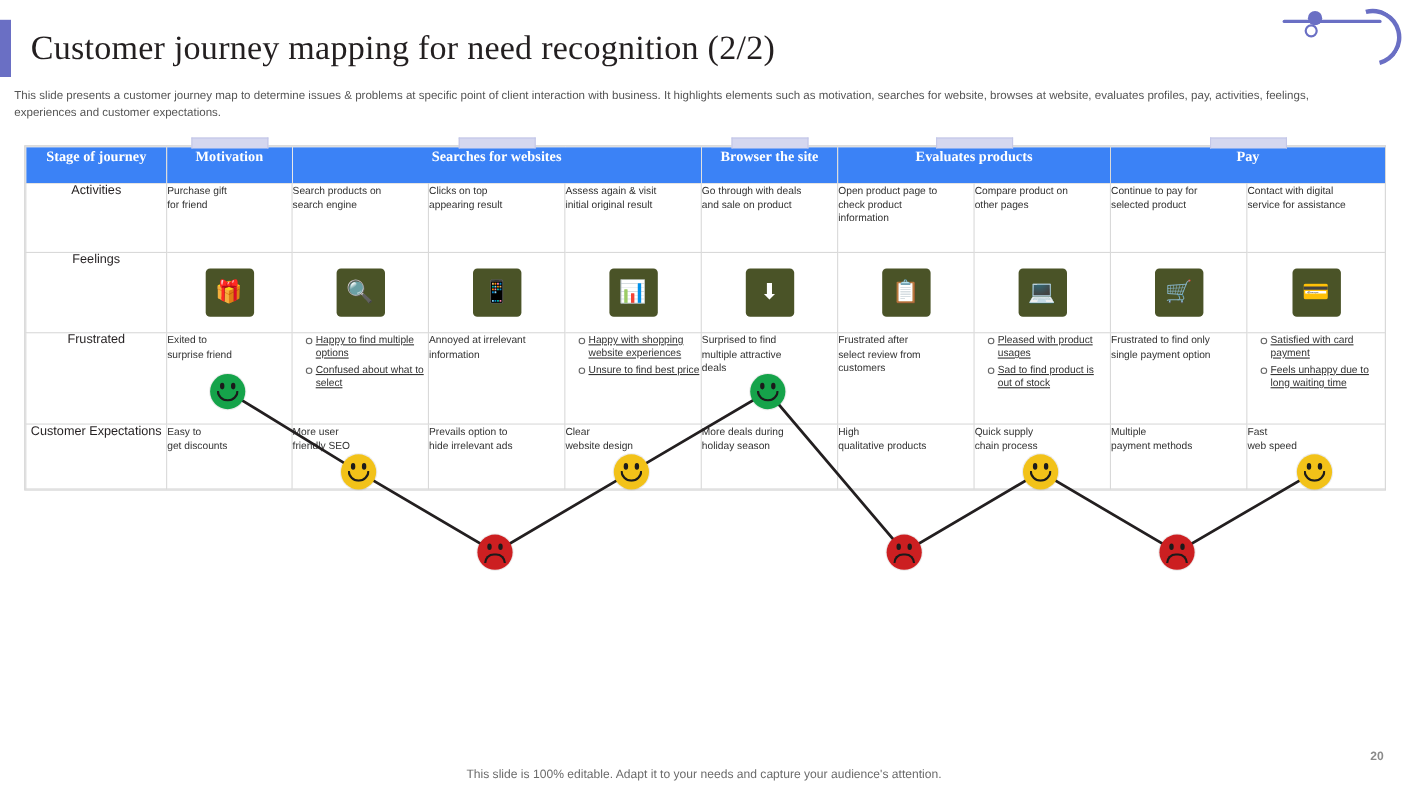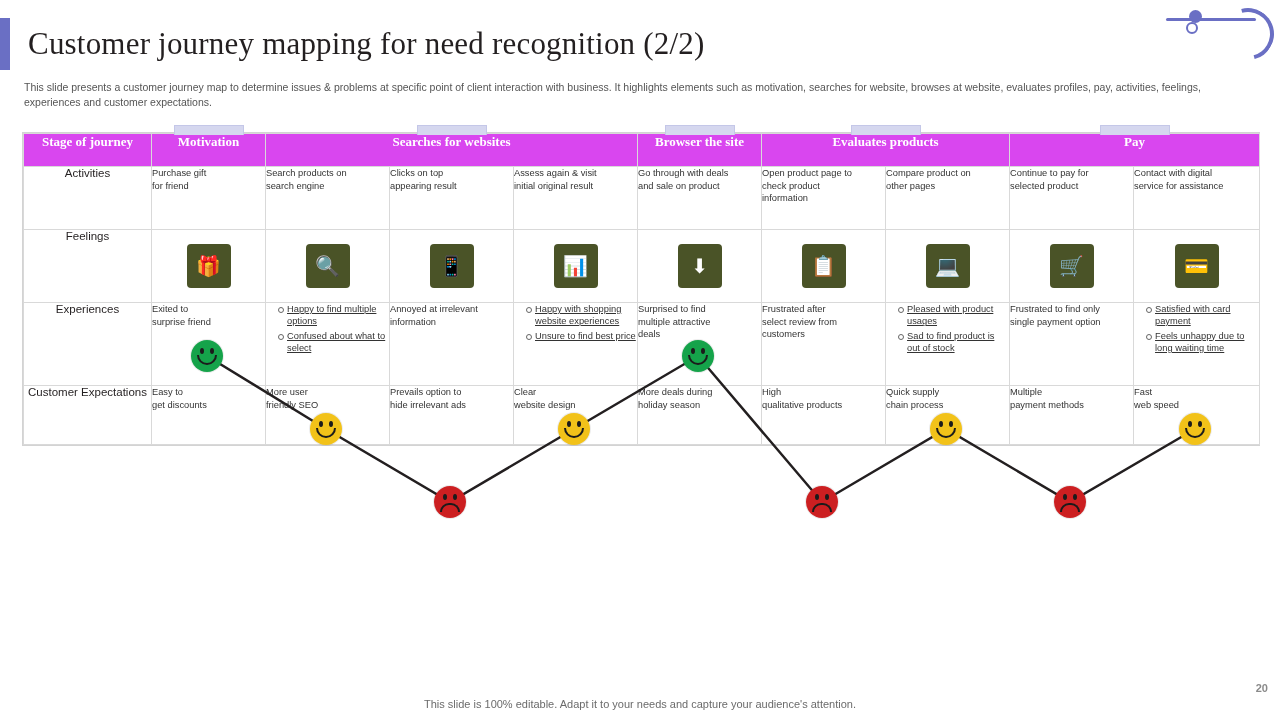--- a/index.html
+++ b/index.html
@@ -10,21 +10,21 @@
   }
   .accent-bar{
     position:absolute;left:0;top:18px;width:10px;height:52px;background:#6a6fc4;
   }
   .slide-title{
     position:absolute;left:28px;top:26px;
     font-family:"Liberation Serif", serif;
     font-size:31px;color:#231f20;letter-spacing:0.2px;white-space:nowrap;
   }
   .slide-sub{
-    position:absolute;left:24px;top:80px;width:1232px;
+    position:absolute;left:13px;top:80px;width:1232px;
     font-size:10.5px;line-height:15px;color:#555;
   }
   .deco{position:absolute;right:0;top:0;width:120px;height:60px;overflow:hidden;}
   .deco .ring{
     position:absolute;right:6px;top:8px;width:44px;height:44px;border-radius:50%;
     border:4px solid #6a6fc4;border-left-color:transparent;border-bottom-color:transparent;
     transform:rotate(30deg);
   }
   .deco .line{
     position:absolute;right:24px;top:18px;width:90px;height:3px;background:#6a6fc4;border-radius:2px;
@@ -37,21 +37,21 @@
     border:2px solid #6a6fc4;
   }
 
   .grid{
     position:absolute;left:22px;top:132px;width:1236px;
     border:1px solid #d3d3d3;border-collapse:collapse;
   }
   table.jmap{border-collapse:collapse;width:1236px;table-layout:fixed;}
   table.jmap td{border:1px solid #d9d9d9;vertical-align:top;padding:0;}
   .hdr td{
-    background:#d946ef;color:#ffffff;text-align:center;
+    background:#3b82f6;color:#ffffff;text-align:center;
     font-family:"Liberation Serif", serif;font-weight:bold;font-size:13px;
     height:32px;vertical-align:middle;border:1px solid #7073c6;position:relative;
   }
   .hdr td .tab{
     position:absolute;left:50%;transform:translateX(-50%);top:-9px;
     width:68px;height:9px;background:#d5d7ef;border:1px solid #c4c7e8;border-bottom:none;
   }
   .rowlabel{
     text-align:center;font-size:11.5px;color:#231f20;vertical-align:middle;
   }
@@ -96,21 +96,21 @@
   .face.sad .mouth{border:2px solid #1b1b1b;border-bottom:none;border-radius:16px 16px 0 0;bottom:6px;height:7px;}
   .f-green{background:#15a34a;}
   .f-yellow{background:#f2c219;}
   .f-red{background:#cc1f21;}
 
   .footer-note{
     position:absolute;left:0;right:0;bottom:10px;text-align:center;
     font-size:11px;color:#6b6b6b;
   }
   .page-num{
-    position:absolute;right:12px;bottom:26px;font-size:11px;color:#8a8a8a;font-weight:bold;
+    position:absolute;right:22px;bottom:26px;font-size:11px;color:#8a8a8a;font-weight:bold;
   }
 </style>
 </head>
 <body>
 
 <div class="accent-bar"></div>
 
 <div class="deco">
   <div class="ring"></div>
   <div class="line"></div>
@@ -232,21 +232,21 @@
             <div class="icon-wrap">
               <div class="icon-box">💳</div>
             </div>
           </td>
   </tr>
 
 
 
 
   <tr class="r-exp">
-    <td class="rowlabel">Experiences</td>
+    <td class="rowlabel">Frustrated</td>
     <td class="cell">
       <div>Exited to</div>
       <div>surprise friend</div>
     </td>
     <td class="cell">
       <ul class="bul">
         <li>Happy to find multiple  options</li>
         <li>Confused about what to select</li>
       </ul>
     </td>

